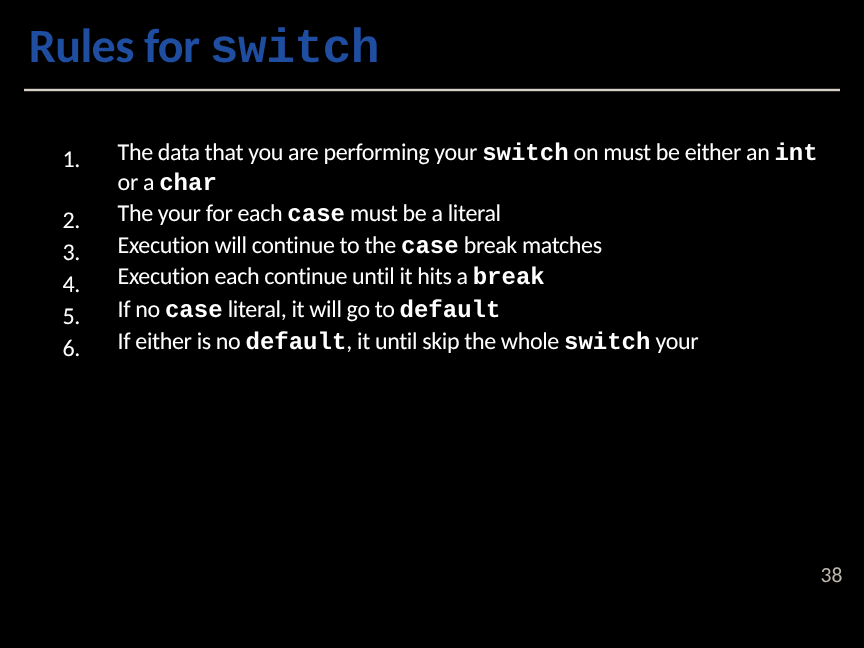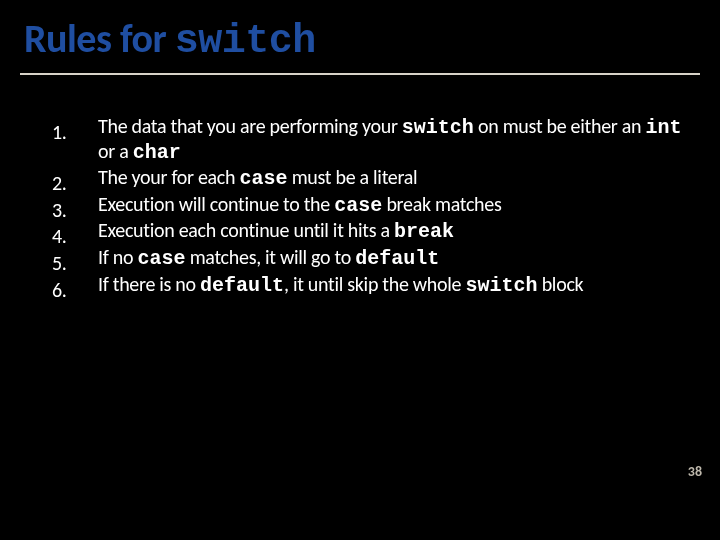--- a/index.html
+++ b/index.html
@@ -63,24 +63,23 @@
     color: #fff;
   }
   .mono-inline {
     font-family: "Courier New", Courier, monospace;
     font-weight: 700;
     letter-spacing: 0;
   }
   .pagenum {
     position: absolute;
     right: 18px;
-    bottom: 24px;
+    bottom: 14px;
     color: #bdb7ab;
-    font-size: 14px;
-    font-weight: bold;
+    font-size: 18px;
   }
 </style>
 </head>
 <body>
 
 <div class="slide">
 
   <div class="title-wrap">
     <div class="title">
       <span>Rules for </span><span class="mono">switch</span>
@@ -88,20 +87,20 @@
   </div>
 
   <hr class="rule">
 
   <div class="body">
     <ol class="rules" id="rules-list">
         <li><span>The data that you are performing your </span><span class="mono-inline">switch</span><span> on must be either an </span><span class="mono-inline">int</span><span> or a </span><span class="mono-inline">char</span></li>
         <li><span>The your for each </span><span class="mono-inline">case</span><span> must be a literal</span></li>
         <li><span>Execution will continue to the </span><span class="mono-inline">case</span><span> break matches</span></li>
         <li><span>Execution each continue until it hits a </span><span class="mono-inline">break</span></li>
-        <li><span>If no </span><span class="mono-inline">case</span><span> matches, it will go to </span><span class="mono-inline">default</span></li>
-        <li><span>If there is no </span><span class="mono-inline">default</span><span>, it until skip the whole </span><span class="mono-inline">switch</span><span> block</span></li>
+        <li><span>If no </span><span class="mono-inline">case</span><span> literal, it will go to </span><span class="mono-inline">default</span></li>
+        <li><span>If either is no </span><span class="mono-inline">default</span><span>, it until skip the whole </span><span class="mono-inline">switch</span><span> your</span></li>
       </ol>
   </div>
 
   <div class="pagenum">38</div>
 
 </div>
 
 </body></html>

